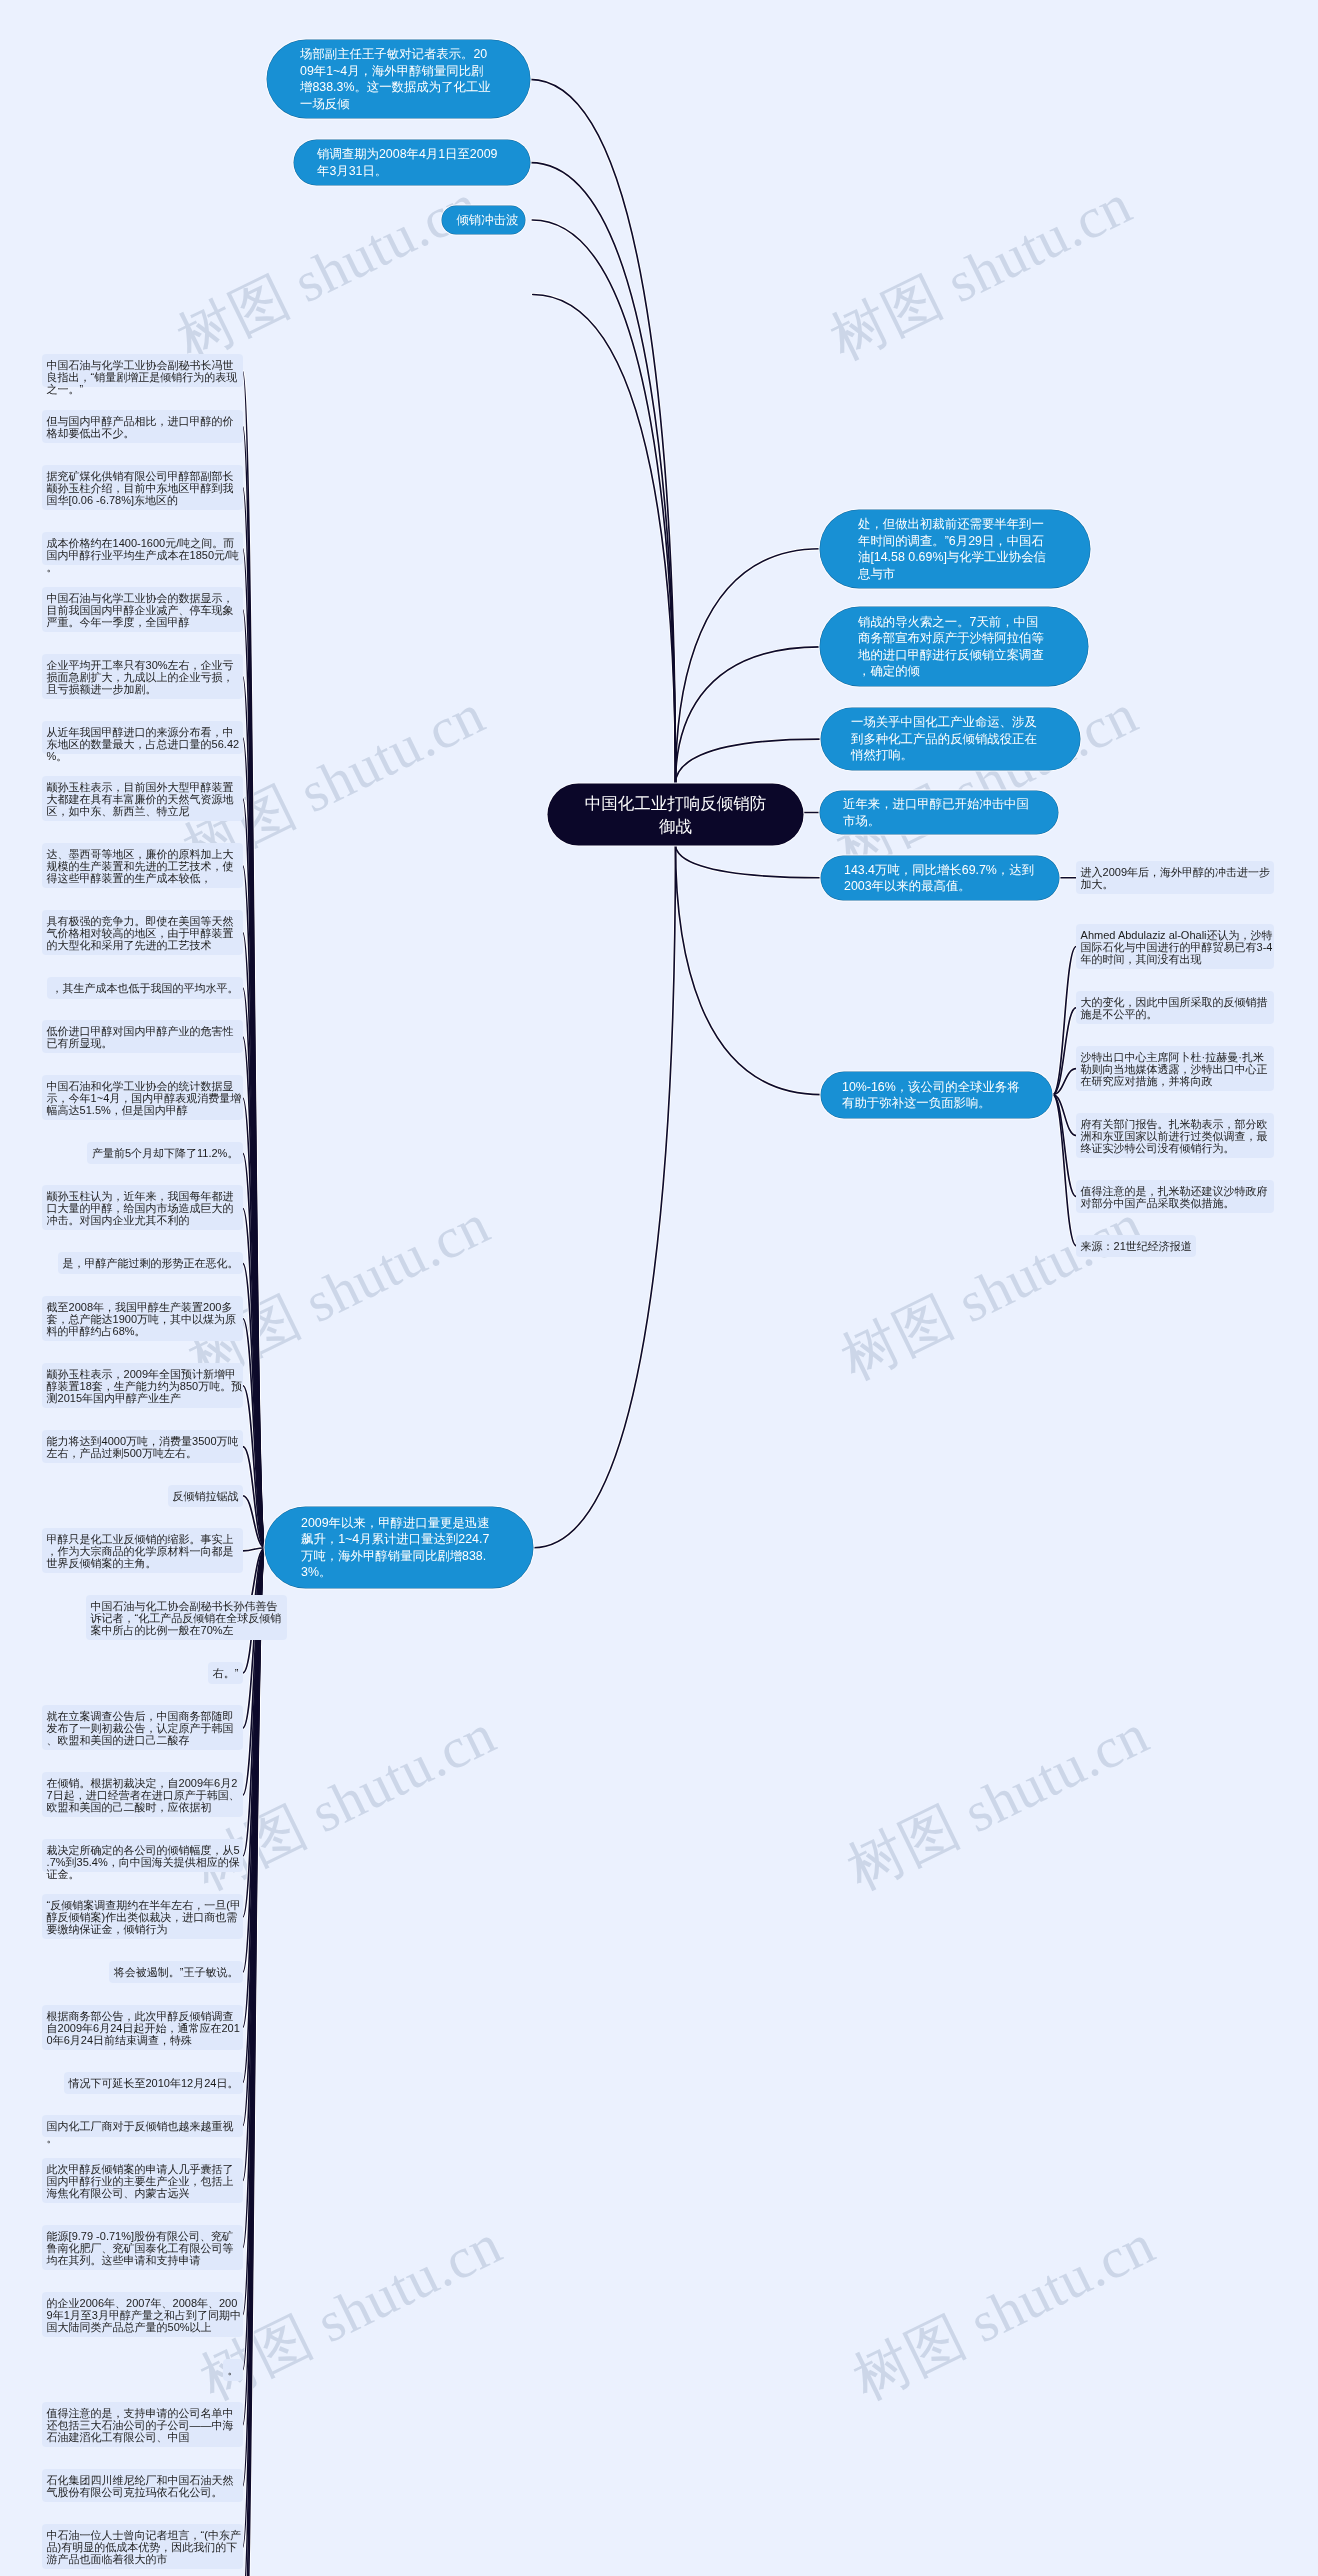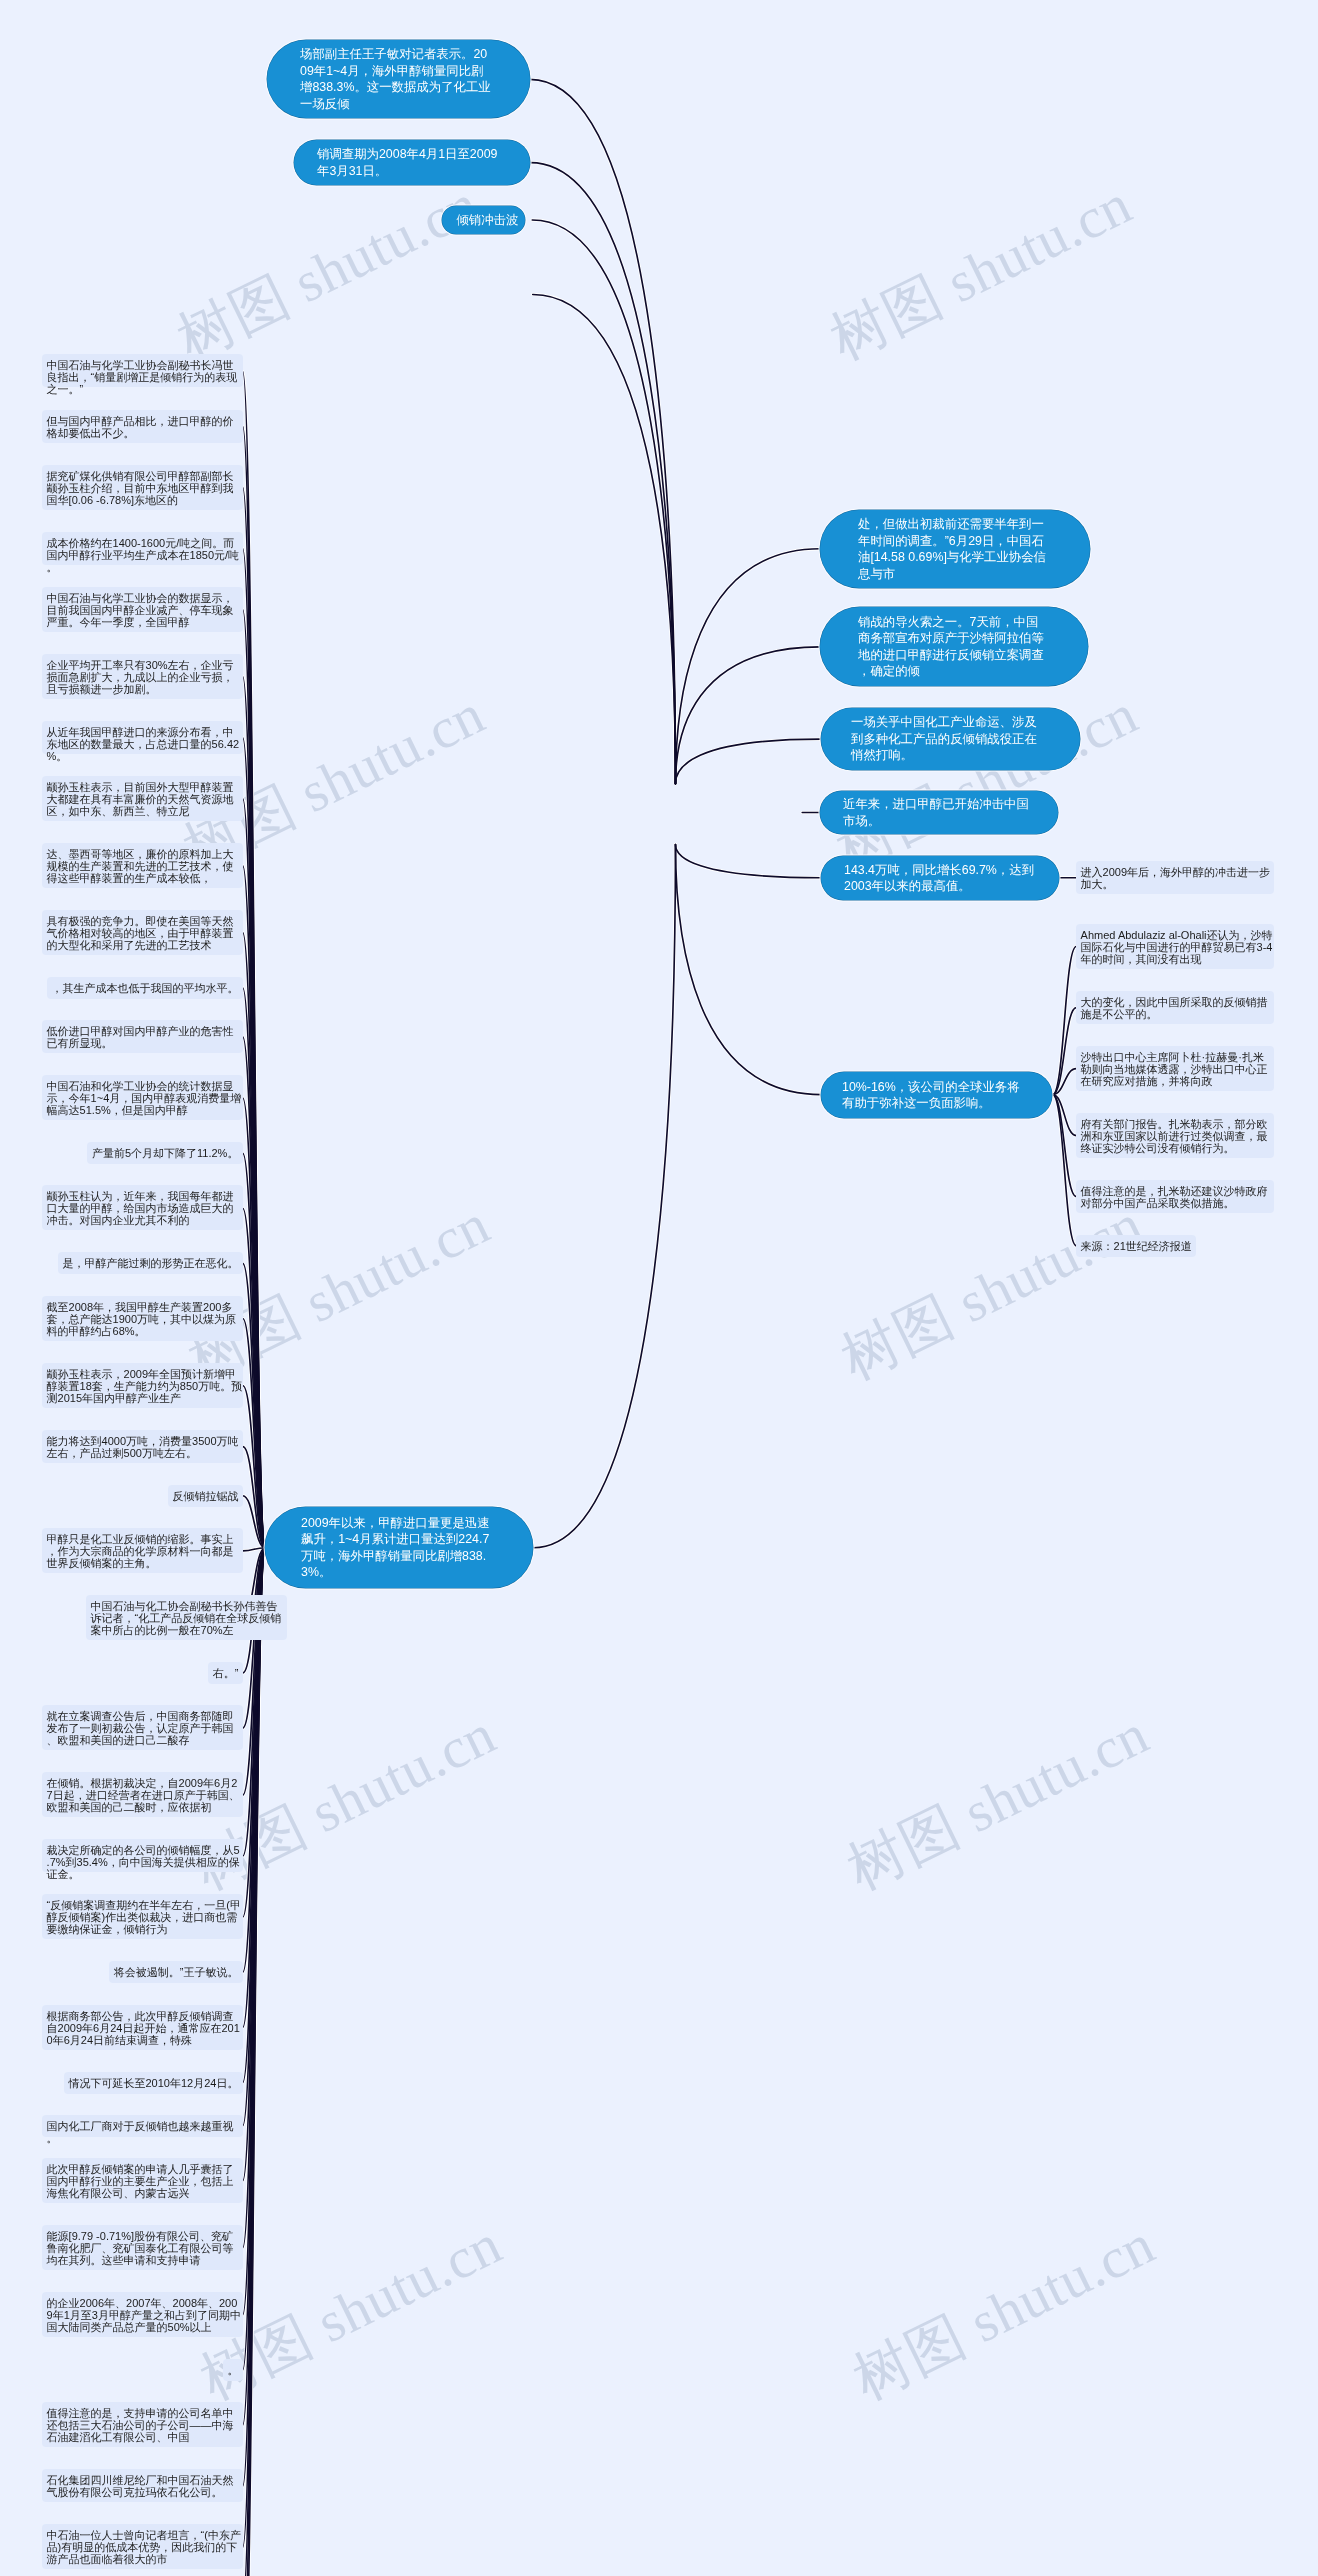--- a/index.html
+++ b/index.html
@@ -289,20 +289,23 @@
     </div>
     <div class="node leafwrap" style="left: 0px; top: 2402px; width: 243px; height: 45px;">
       <div class="leaf" style="height: 45px;">值得注意的是，支持申请的公司名单中还包括三大石油公司的子公司——中海石油建滔化工有限公司、中国</div>
     </div>
     <div class="node leafwrap" style="left: 0px; top: 2469px; width: 243px; height: 33px;">
       <div class="leaf" style="height: 33px;">石化集团四川维尼纶厂和中国石油天然气股份有限公司克拉玛依石化公司。</div>
     </div>
     <div class="node leafwrap" style="left: 0px; top: 2524px; width: 243px; height: 45px;">
       <div class="leaf" style="height: 45px;">中石油一位人士曾向记者坦言，“(中东产品)有明显的低成本优势，因此我们的下游产品也面临着很大的市</div>
     </div>
+    <div class="node root" style="left: 548px; top: 784px; width: 255px; height: 61px;">
+      <span class="txt" style="width: 185px;">中国化工业打响反倾销防御战</span>
+    </div>
     <div class="node blue" style="left: 267px; top: 40px; width: 263px; height: 78px; padding-left: 33px;">
       <span class="txt" style="width: 192px;">场部副主任王子敏对记者表示。2009年1~4月，海外甲醇销量同比剧增838.3%。这一数据成为了化工业一场反倾</span>
     </div>
     <div class="node blue" style="left: 294px; top: 140px; width: 236px; height: 45px; padding-left: 23px;">
       <span class="txt" style="width: 192px;">销调查期为2008年4月1日至2009年3月31日。</span>
     </div>
     <div class="node blue" style="left: 442px; top: 206px; width: 83px; height: 28px; padding-left: 14.4px;">
       <span class="txt" style="width: 192px;">倾销冲击波</span>
     </div>
     <div class="node blue" style="left: 820px; top: 510px; width: 270px; height: 78px; padding-left: 38px;">

